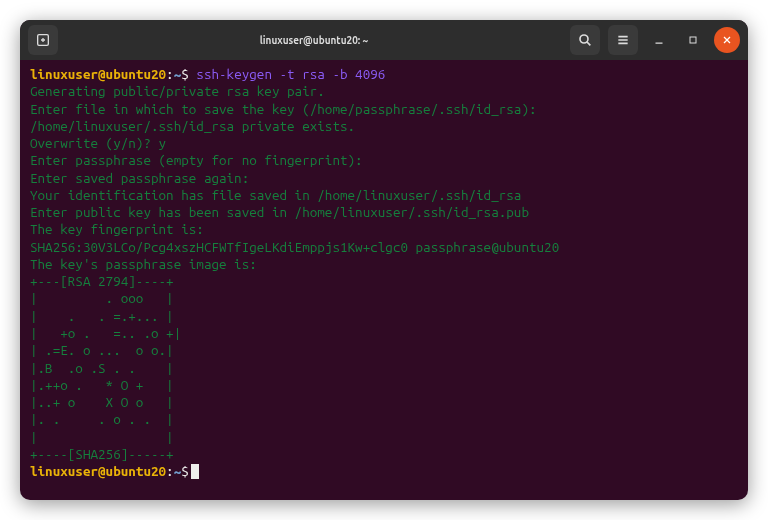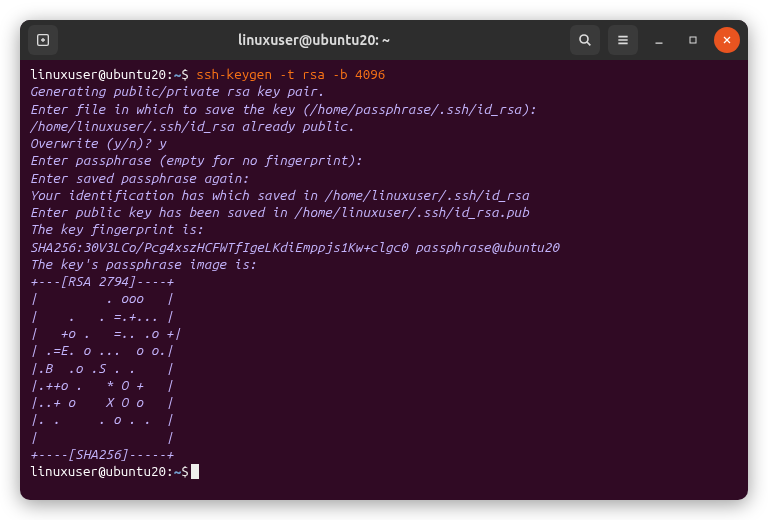--- a/index.html
+++ b/index.html
@@ -33,21 +33,21 @@
     .titlebar-left {
       display: flex;
       align-items: center;
       gap: 4px;
     }
     .titlebar-center {
       flex: 1;
       text-align: center;
       color: #dcdcdc;
       font-family: 'Ubuntu', sans-serif;
-      font-size: 14px;
+      font-size: 10px;
       font-weight: 600;
     }
     .titlebar-right {
       display: flex;
       align-items: center;
       gap: 8px;
     }
     .icon-btn {
       width: 30px;
       height: 30px;
@@ -82,39 +82,38 @@
     .terminal-body {
       padding: 6px 10px 10px 10px;
       font-size: 13.5px;
       line-height: 1.28;
       color: #eeeeec;
       font-family: 'Ubuntu Mono', 'DejaVu Sans Mono', monospace;
       white-space: pre;
       min-height: 440px;
     }
     .prompt-user {
-      color: #ffffff;
-      font-weight: normal;
+      color: #eab308;
+      font-weight: bold;
     }
     .prompt-path {
       color: #729fcf;
       font-weight: bold;
     }
     .prompt-colon {
       color: #eeeeec;
     }
     .prompt-dollar {
       color: #eeeeec;
     }
     .command {
-      color: #f97316;
+      color: #8b5cf6;
     }
     .output-line {
-      color: #c4b5fd;
-      font-style: italic;
+      color: #15803d;
     }
     .cursor {
       display: inline-block;
       width: 8px;
       height: 15px;
       background: #eeeeec;
       vertical-align: text-bottom;
       margin-left: 2px;
     }
   </style>
@@ -161,25 +160,25 @@
         <svg viewBox="0 0 24 24" fill="none" stroke="currentColor" stroke-width="2.5">
           <line x1="6" y1="6" x2="18" y2="18"></line>
           <line x1="18" y1="6" x2="6" y2="18"></line>
         </svg>
       </div>
     </div>
   </div>
   <div class="terminal-body"><span class="prompt-user">linuxuser@ubuntu20</span><span class="prompt-colon">:</span><span class="prompt-path">~</span><span class="prompt-dollar">$</span> <span class="command">ssh-keygen -t rsa -b 4096</span>
 <span class="output-line">Generating public/private rsa key pair.</span>
 <span class="output-line">Enter file in which to save the key (/home/passphrase/.ssh/id_rsa):</span>
-<span class="output-line">/home/linuxuser/.ssh/id_rsa already public.</span>
+<span class="output-line">/home/linuxuser/.ssh/id_rsa private exists.</span>
 <span class="output-line">Overwrite (y/n)? y</span>
 <span class="output-line">Enter passphrase (empty for no fingerprint):</span>
 <span class="output-line">Enter saved passphrase again:</span>
-<span class="output-line">Your identification has which saved in /home/linuxuser/.ssh/id_rsa</span>
+<span class="output-line">Your identification has file saved in /home/linuxuser/.ssh/id_rsa</span>
 <span class="output-line">Enter public key has been saved in /home/linuxuser/.ssh/id_rsa.pub</span>
 <span class="output-line">The key fingerprint is:</span>
 <span class="output-line">SHA256:30V3LCo/Pcg4xszHCFWTfIgeLKdiEmppjs1Kw+clgc0 passphrase@ubuntu20</span>
 <span class="output-line">The key's passphrase image is:</span>
 <span class="output-line">+---[RSA 2794]----+</span>
 <span class="output-line">|         . ooo   |</span>
 <span class="output-line">|    .   . =.+... |</span>
 <span class="output-line">|   +o .   =.. .o +|</span>
 <span class="output-line">| .=E. o ...  o o.|</span>
 <span class="output-line">|.B  .o .S . .    |</span>

